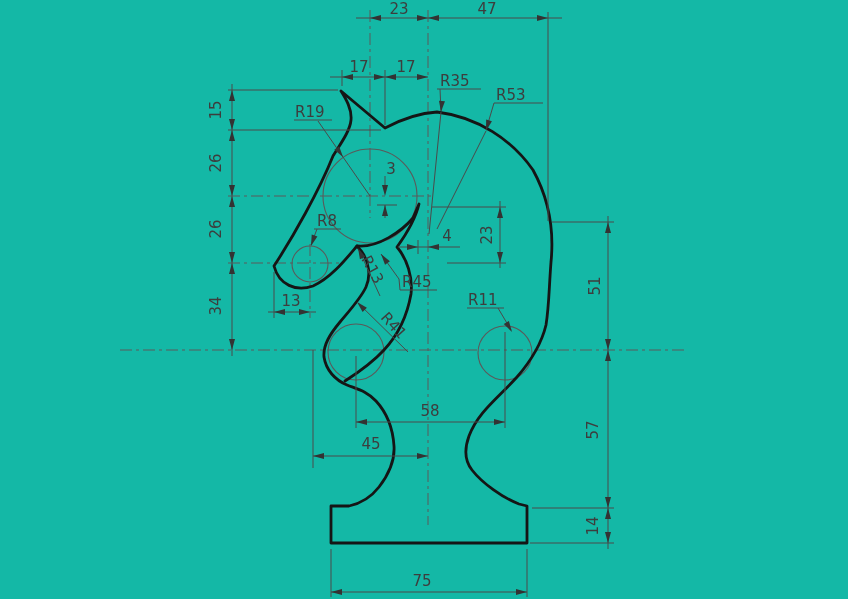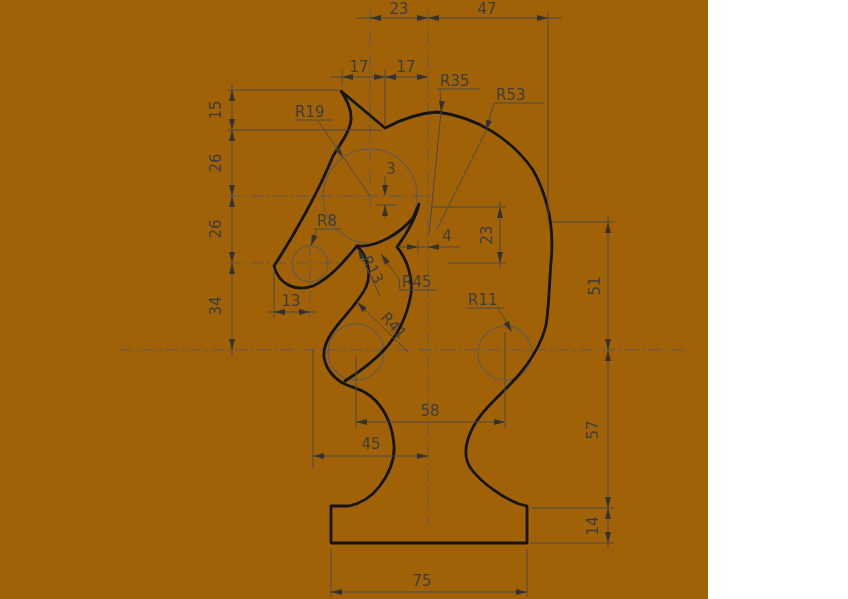--- a/index.html
+++ b/index.html
@@ -1,16 +1,16 @@
 <!DOCTYPE html>
 <html><head>
 <meta charset="utf-8">
 <style>
   html,body{margin:0;padding:0;background:#fff;}
-  #stage{position:relative;width:708px;height:599px;background:#a16207;overflow:hidden;
+  #stage{position:relative;width:848px;height:599px;background:#14b8a6;overflow:hidden;
          font-family:"DejaVu Sans", sans-serif;}
   svg{position:absolute;left:0;top:0;}
   .thick{stroke:#151515;stroke-width:2.8;fill:none;stroke-linecap:round;stroke-linejoin:round;}
   .thin{stroke:#4a4a4a;stroke-width:1;fill:none;}
   .circ{stroke:#5a5a5a;stroke-width:1.1;fill:none;}
   .cl{stroke:#5a5a5a;stroke-width:1;fill:none;stroke-dasharray:12 4 3 4;}
   .arr{fill:#333;stroke:none;}
   text{font-family:"DejaVu Sans", sans-serif;font-size:15px;fill:#3d3d3d;}
   .mid{text-anchor:middle;}
 </style>

